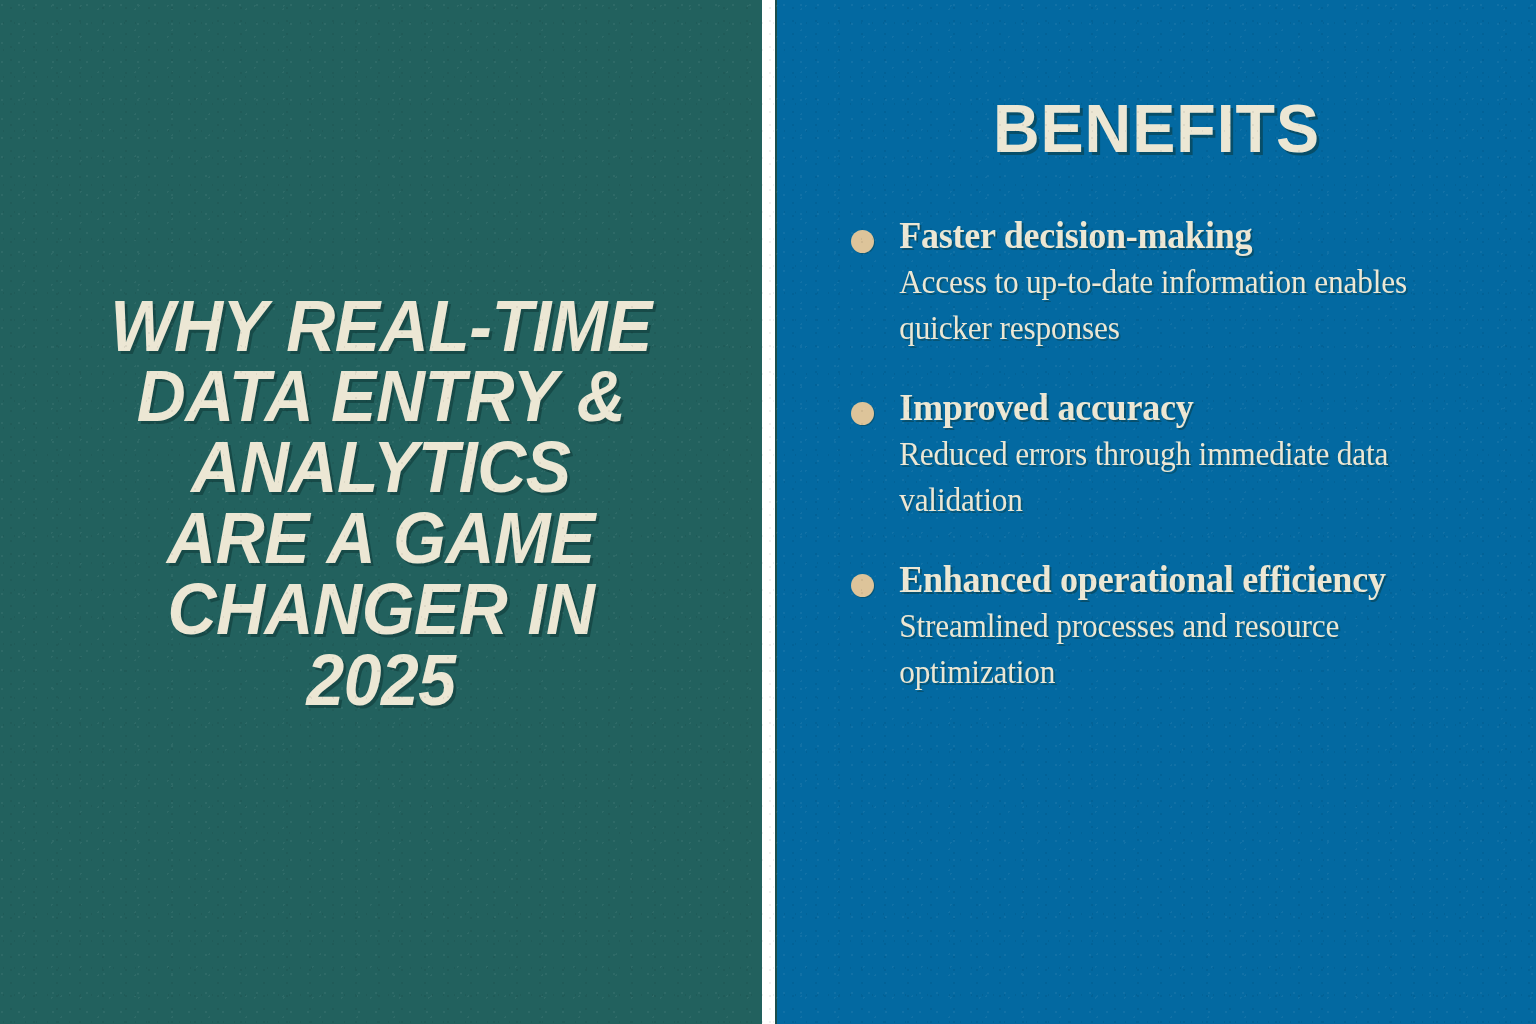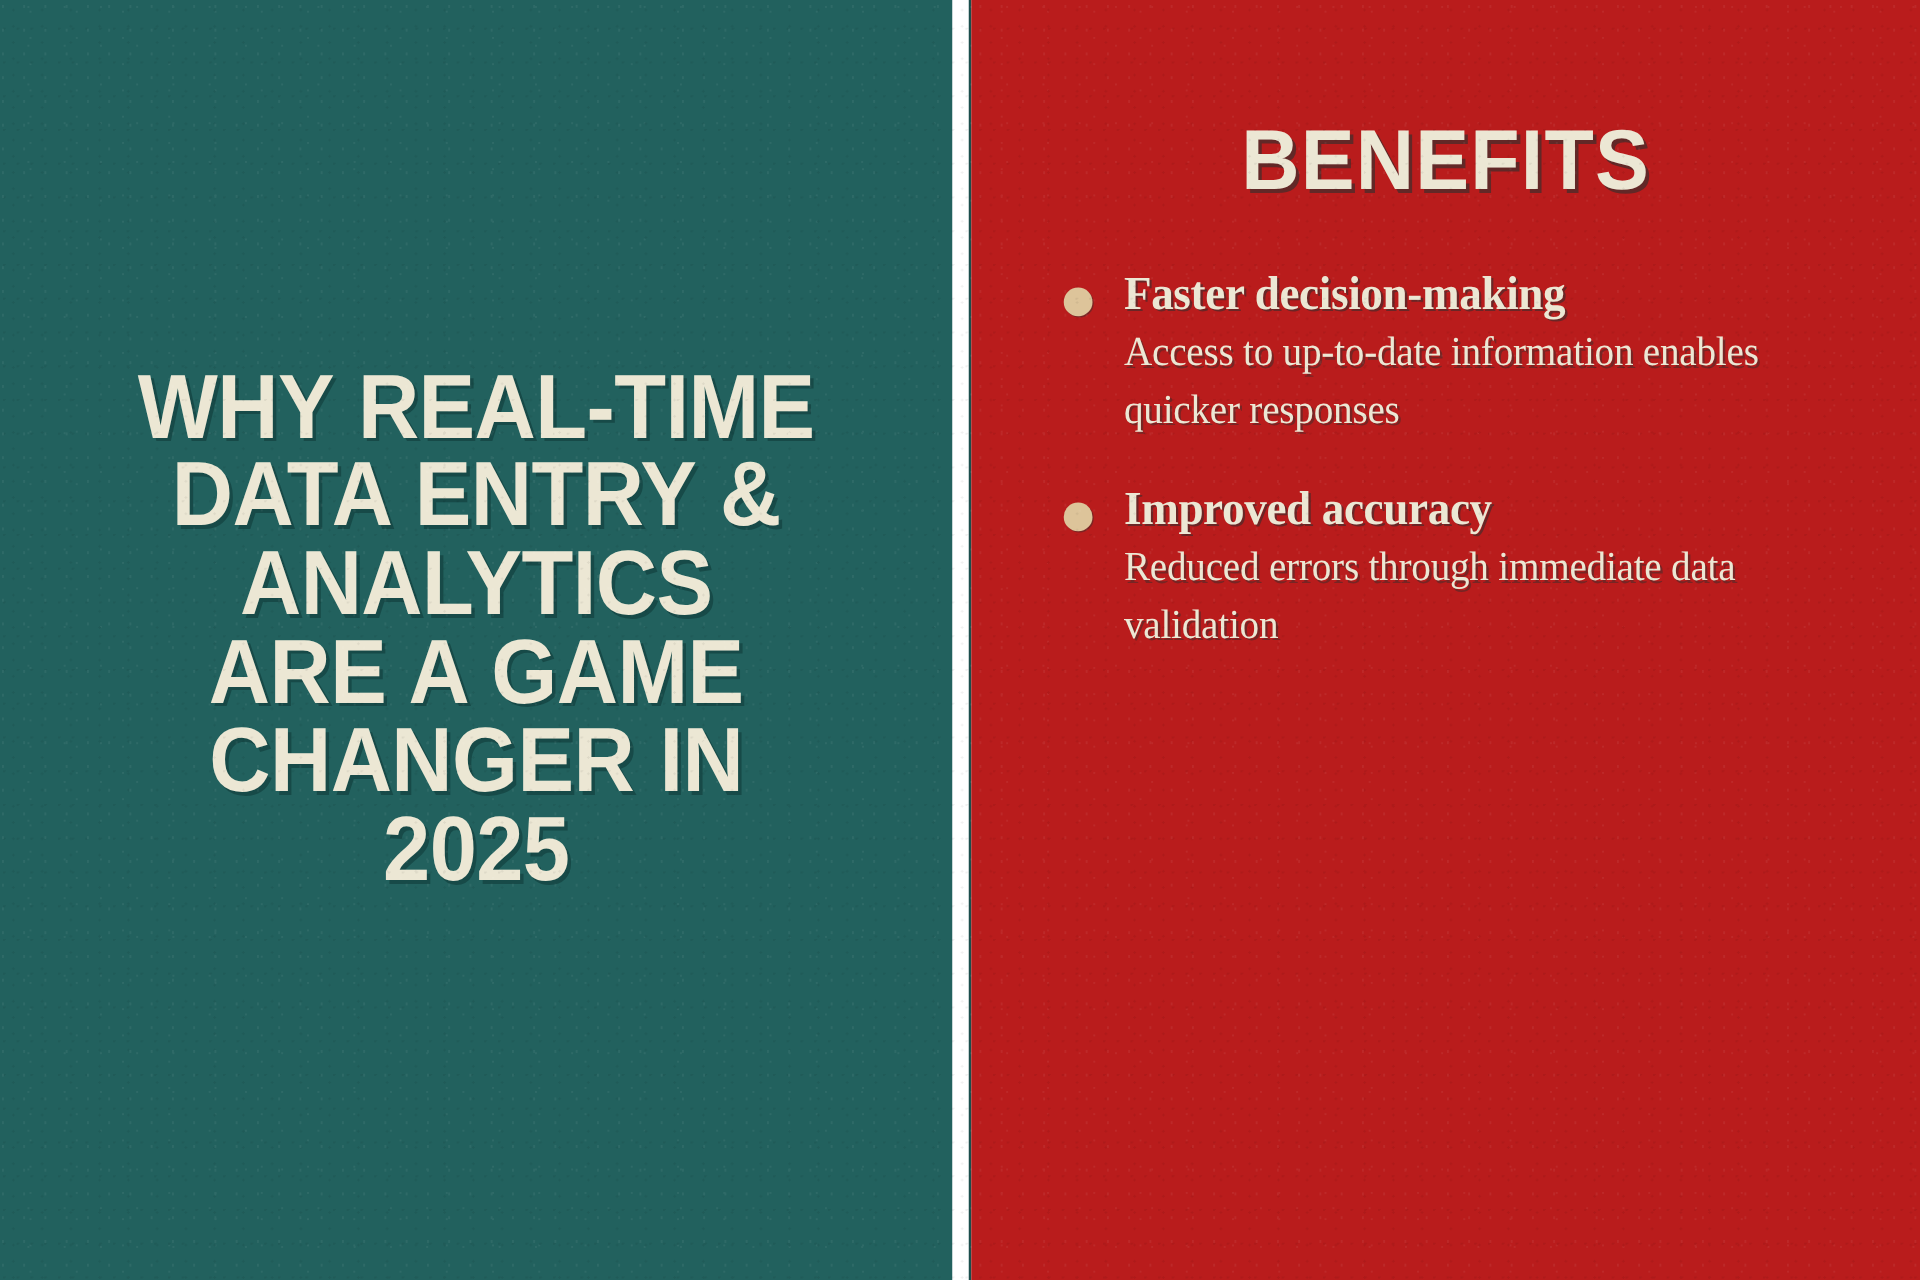--- a/index.html
+++ b/index.html
@@ -42,20 +42,21 @@
     display:flex;
     align-items:center;
     justify-content:center;
   }
 
   .title-block {
     width:620px;
     padding:0 14px;
     text-align:center;
     margin-top:-18px;
+    font-style:italic;
   }
 
   .headline {
     color:#ece7d4;
     font-family:"Liberation Sans", sans-serif;
     font-weight:700;
     font-size:73px;
     line-height:0.97;
     letter-spacing:-0.5px;
     text-transform:uppercase;
@@ -77,21 +78,21 @@
     position:absolute;
     top:0; right:0;
     width:2px; height:100%;
     background:#1b4e4c;
   }
 
   
   .panel-right {
     position:relative;
     width:759px; height:1024px;
-    background:#b91c1c;
+    background:#0369a1;
     padding:0;
     overflow:hidden;
   }
 
   .benefits-heading {
     color:#ece7d4;
     font-weight:700;
     font-size:68px;
     line-height:1;
     letter-spacing:1px;
@@ -179,19 +180,24 @@
         <div class="benefit-title">Faster decision-making</div>
         <div class="benefit-desc">Access to up-to-date information enables quicker responses</div>
       </li>
 
       <li class="benefit-item">
         <span class="bullet"></span>
         <div class="benefit-title">Improved accuracy</div>
         <div class="benefit-desc">Reduced errors through immediate data validation</div>
       </li>
 
+      <li class="benefit-item">
+        <span class="bullet"></span>
+        <div class="benefit-title">Enhanced operational efficiency</div>
+        <div class="benefit-desc">Streamlined processes and resource optimization</div>
+      </li>
 
 
     </ul>
   </section>
 
   <div class="grain"></div>
 </div>
 
 </body></html>

